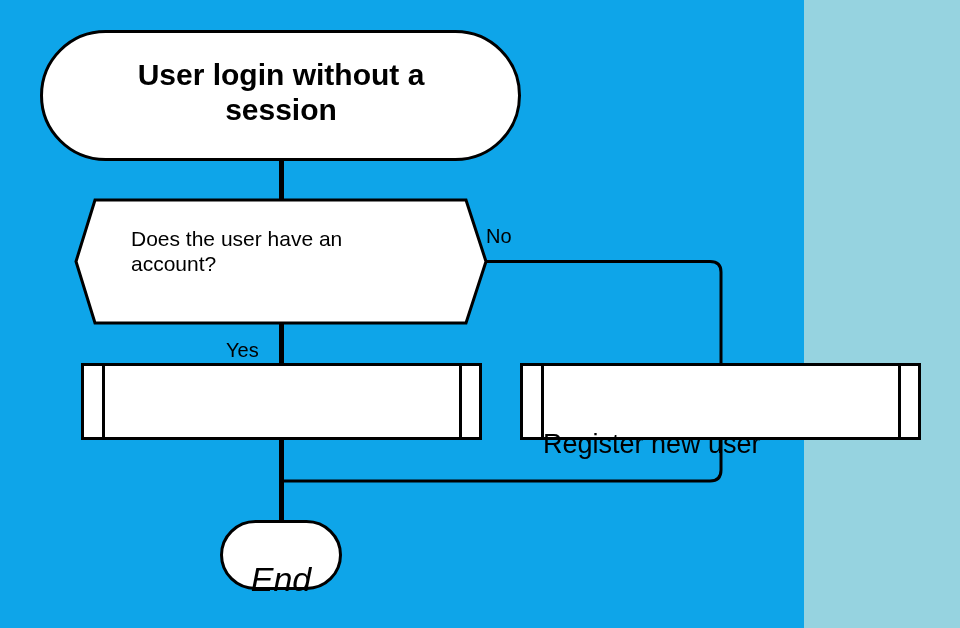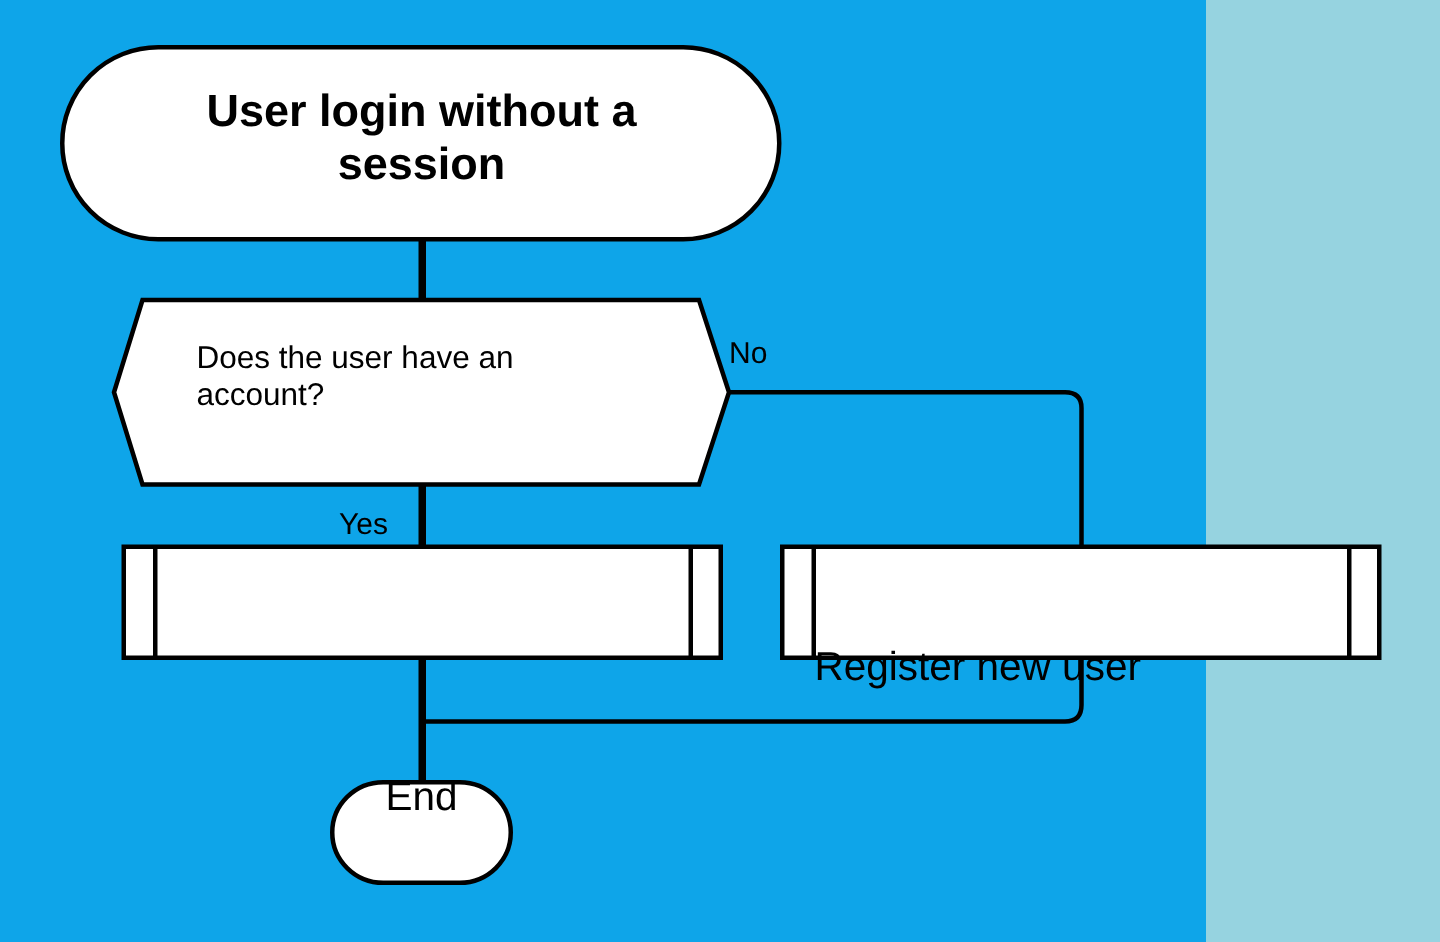--- a/index.html
+++ b/index.html
@@ -84,25 +84,26 @@
     left: 543px;
     top: 388px;
     width: 356px;
     text-align: left;
     font-size: 27px;
     font-weight: normal;
     margin-top: 41px;
   }
   .label-end {
     left: 221px;
-    top: 516px;
+    top: 559px;
     width: 120px;
     text-align: center;
-    font-size: 27px;
+    font-size: 34px;
     font-weight: normal;
+    font-style: italic;
   }
   .edge-label {
     position: absolute;
     color: #000000;
     font-size: 20px;
     font-weight: normal;
     line-height: 1;
     white-space: nowrap;
   }
   .edge-label-yes {

